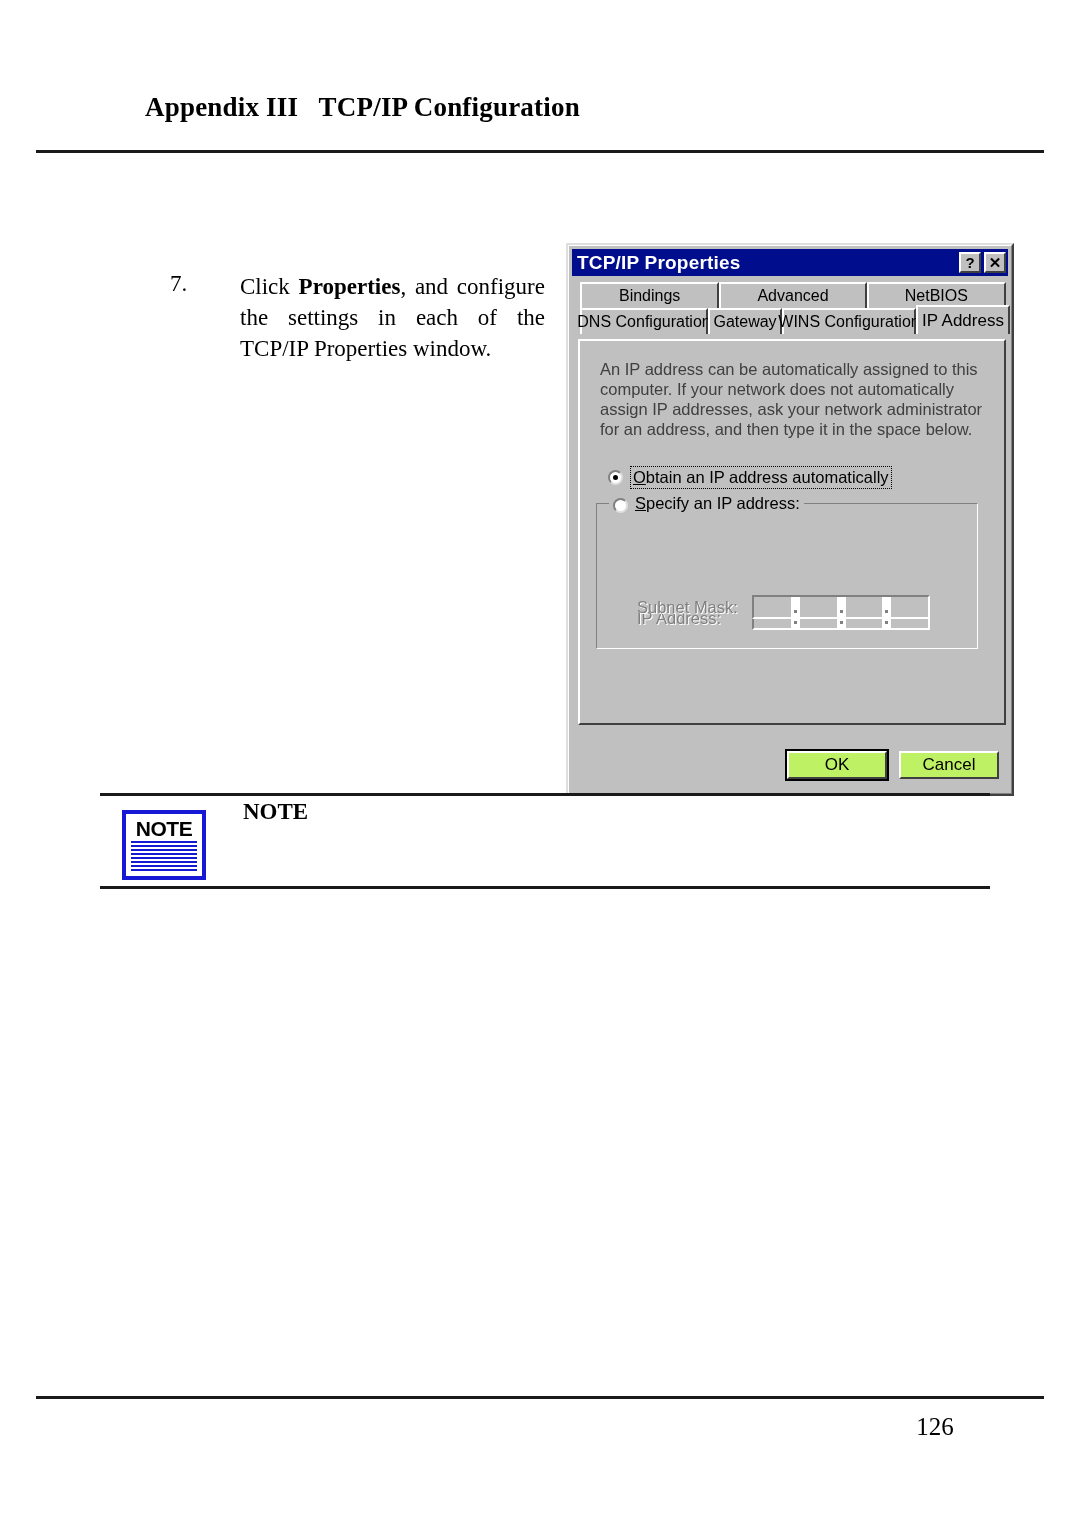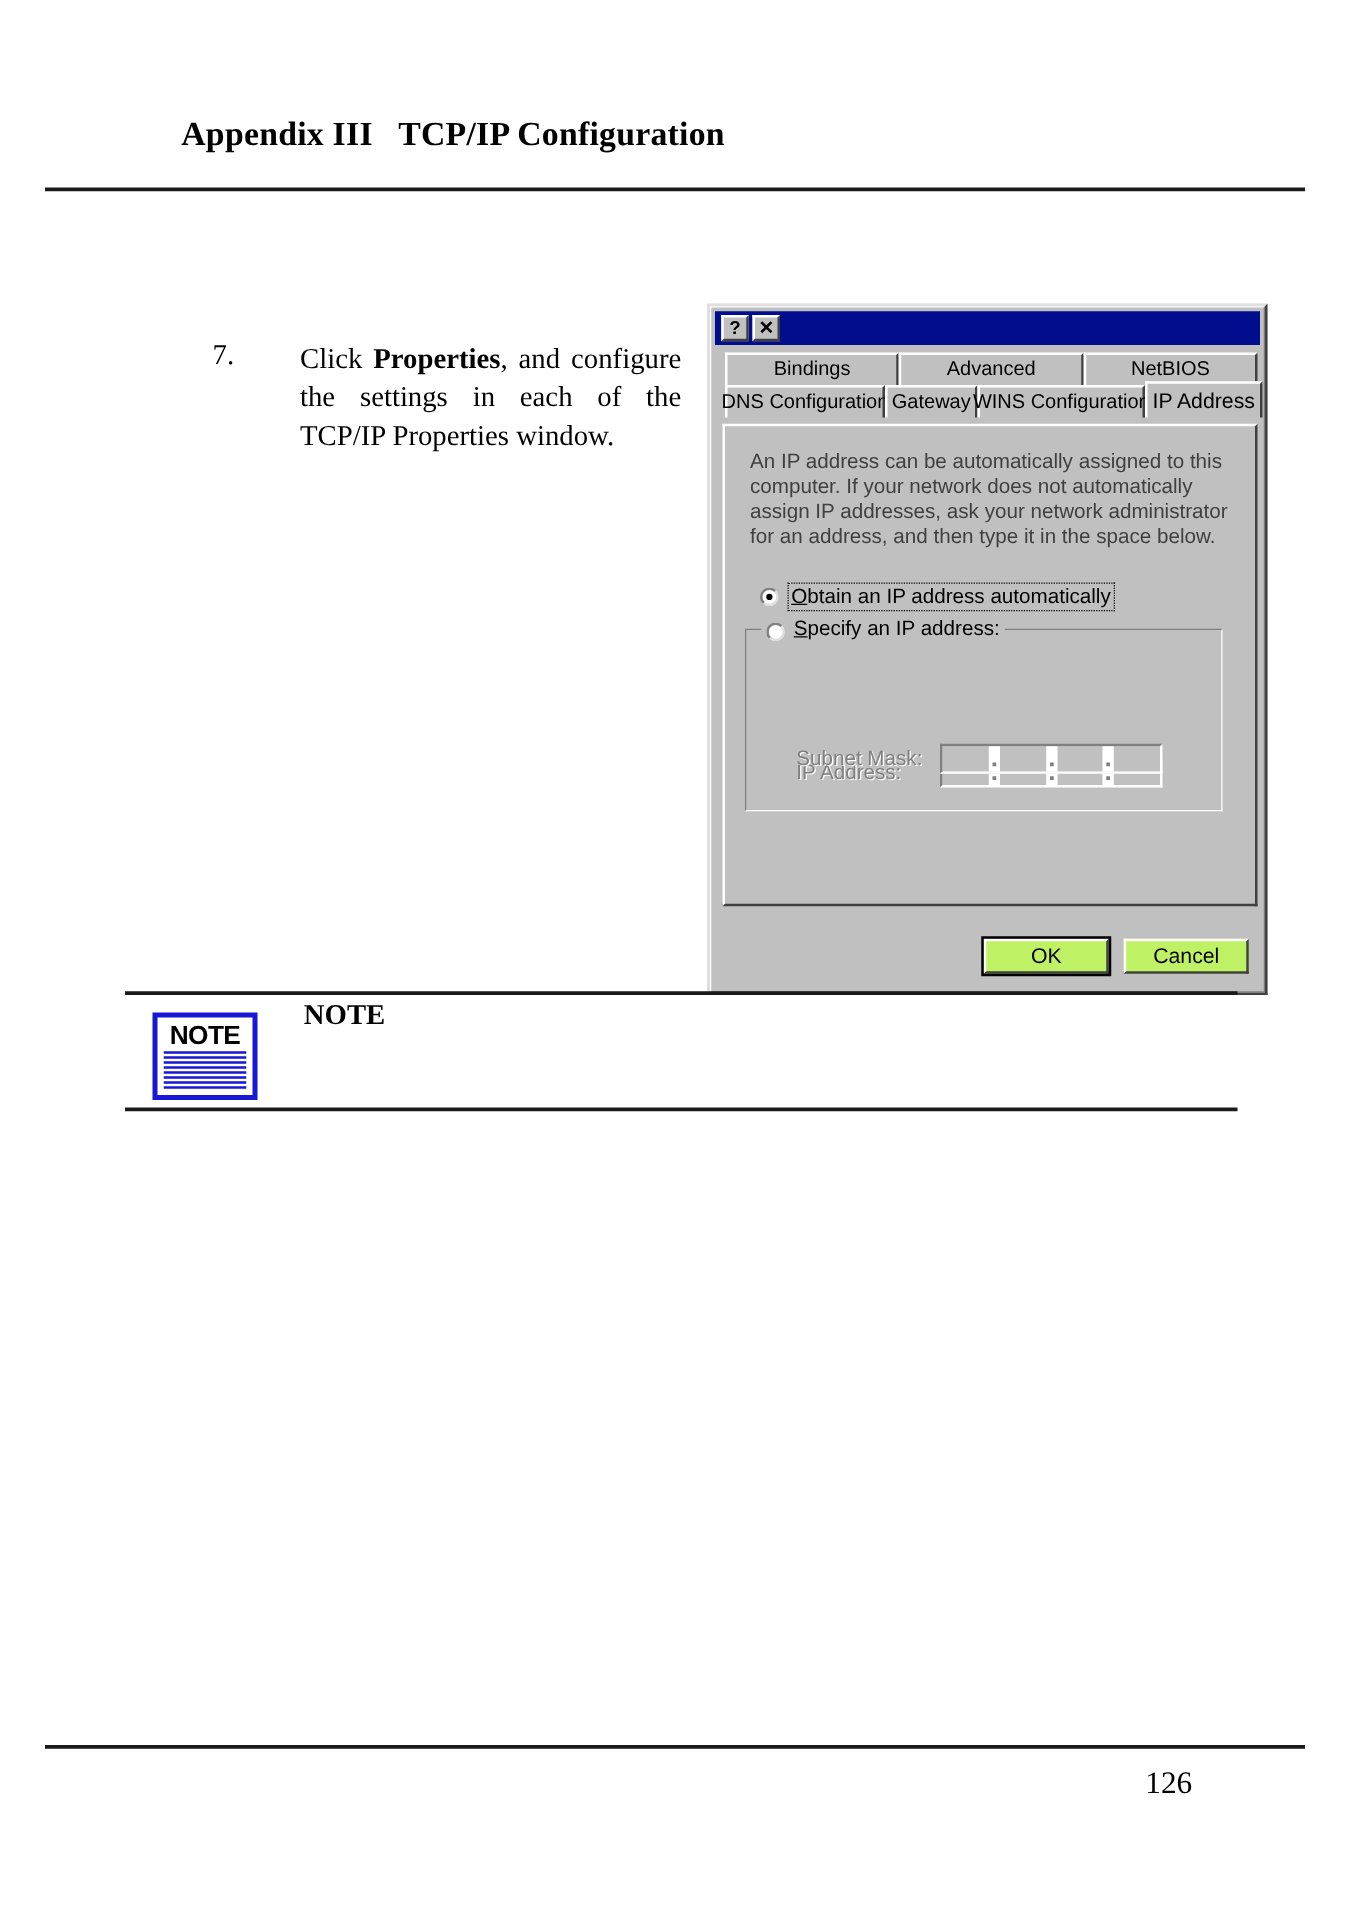--- a/index.html
+++ b/index.html
@@ -416,20 +416,21 @@
     <span>Click </span><b>Properties</b><span>, and configure</span>
     <span>the settings in each of the</span>
     <span class="lastline">TCP/IP Properties window.</span>
   </div>
 </div>
 
 <div class="win-dialog">
   <div class="win-dialog-inner">
 
     <div class="titlebar">
+      <div class="caption">TCP/IP Properties</div>
       <div class="title-btns">
         <div class="title-btn">?</div>
         <div class="title-btn">✕</div>
       </div>
     </div>
 
     <div class="tab-area">
       <div class="tab-row row1">
         <div class="tab" style="width:140px">Bindings</div>
         <div class="tab" style="width:148px">Advanced</div>

